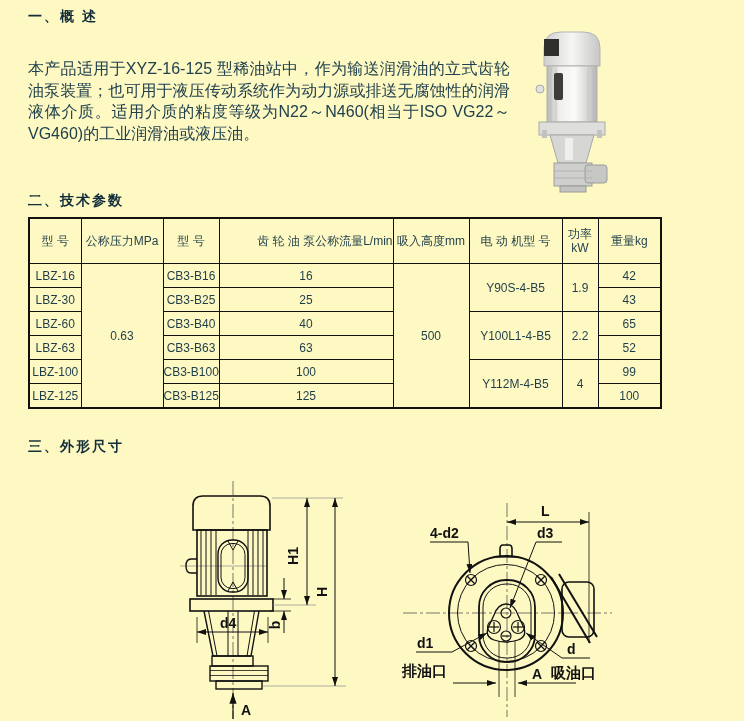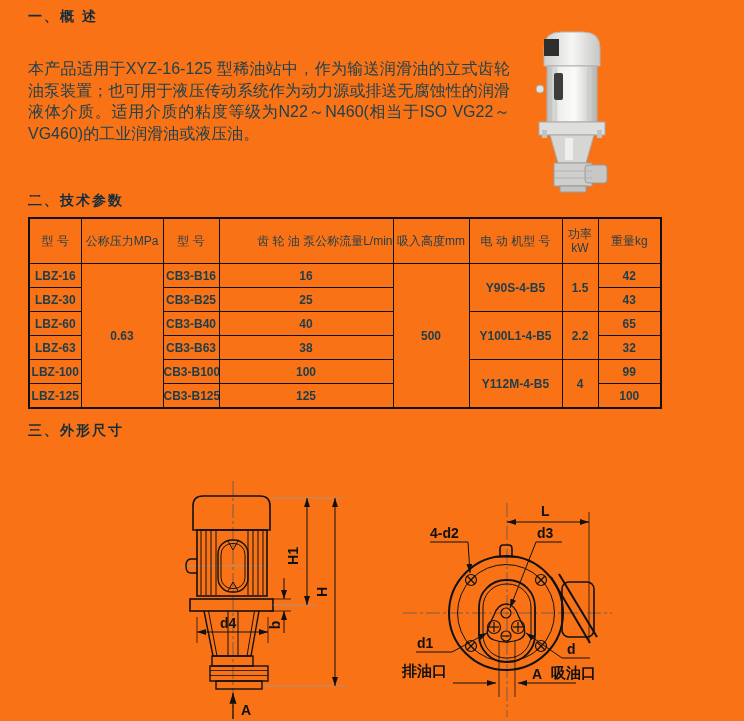--- a/index.html
+++ b/index.html
@@ -1,27 +1,27 @@
 <!DOCTYPE html>
 <html><head>
 <meta charset="utf-8">
 <style>
   html,body{margin:0;padding:0;background:#fff;}
-  #page{position:relative;width:744px;height:721px;background:#f97316;overflow:hidden;
+  #page{position:relative;width:744px;height:721px;background:#fef9c3;overflow:hidden;
         font-family:"Liberation Sans","DejaVu Sans",sans-serif;color:#1e3d4a;}
   .heading{position:absolute;left:28px;font-size:14px;font-weight:bold;color:#132d3a;letter-spacing:2px;}
   #para{position:absolute;left:28px;top:58px;width:482px;font-size:16px;line-height:21.5px;
         text-align:justify;color:#20414e;}
   
   #spec-table{position:absolute;left:28px;top:217px;border-collapse:collapse;table-layout:fixed;width:632px;}
   #spec-table th,#spec-table td{border:1px solid #111;font-weight:normal;text-align:center;
         vertical-align:middle;font-size:12px;color:#1e3d4a;padding:0;overflow:hidden;white-space:nowrap;}
   #spec-table{border:2px solid #111;}
   #spec-table thead th{height:44px;}
-  #spec-table tbody td{height:23px;font-weight:bold;}
+  #spec-table tbody td{height:23px;}
   .pw{line-height:14px;}
   svg text{font-family:"Liberation Sans","DejaVu Sans",sans-serif;fill:#111;}
   .dimlbl{font-size:14px;font-weight:bold;}
   .cjk{font-size:15px;font-weight:bold;}
   #photo,#sideview,#topview{position:absolute;}
   #photo{left:513px;top:26px;}
   #sideview{left:150px;top:478px;}
   #topview{left:388px;top:485px;}
 </style>
 </head>
@@ -100,61 +100,61 @@
       </tr>
     </thead>
     <tbody>
       <tr>
         <td>LBZ-16</td>
         <td rowspan="6">0.63</td>
         <td>CB3-B16</td>
         <td>16</td>
         <td rowspan="6">500</td>
         <td rowspan="2">Y90S-4-B5</td>
-        <td rowspan="2">1.5</td>
+        <td rowspan="2">1.9</td>
         <td>42</td>
       </tr>
       <tr>
         <td>LBZ-30</td>
         <td>CB3-B25</td>
         <td>25</td>
         <td>43</td>
       </tr>
       <tr>
         <td>LBZ-60</td>
         <td>CB3-B40</td>
         <td>40</td>
         <td rowspan="2">Y100L1-4-B5</td>
         <td rowspan="2">2.2</td>
         <td>65</td>
       </tr>
       <tr>
         <td>LBZ-63</td>
         <td>CB3-B63</td>
-        <td>38</td>
-        <td>32</td>
+        <td>63</td>
+        <td>52</td>
       </tr>
       <tr>
         <td>LBZ-100</td>
         <td>CB3-B100</td>
         <td>100</td>
         <td rowspan="2">Y112M-4-B5</td>
         <td rowspan="2">4</td>
         <td>99</td>
       </tr>
       <tr>
         <td>LBZ-125</td>
         <td>CB3-B125</td>
         <td>125</td>
         <td>100</td>
       </tr>
     </tbody>
   </table>
 
-  <div class="heading" style="top:422px;">三、外形尺寸</div>
+  <div class="heading" style="top:438px;">三、外形尺寸</div>
 
   <svg id="sideview" width="220" height="243" viewBox="0 0 220 243">
     <defs>
       <marker id="m1a" markerWidth="10" markerHeight="8" refX="9" refY="3" orient="auto-start-reverse">
         <path d="M0,0 L9,3 L0,6 Z" fill="#111"></path>
       </marker>
     </defs>
     <g stroke="#111" fill="none">
       <line x1="83" y1="3" x2="83" y2="241" stroke="#555" stroke-width="0.8" stroke-dasharray="14 3 3 3"></line>
       <line x1="30" y1="88" x2="117" y2="88" stroke="#999" stroke-width="0.8"></line>

